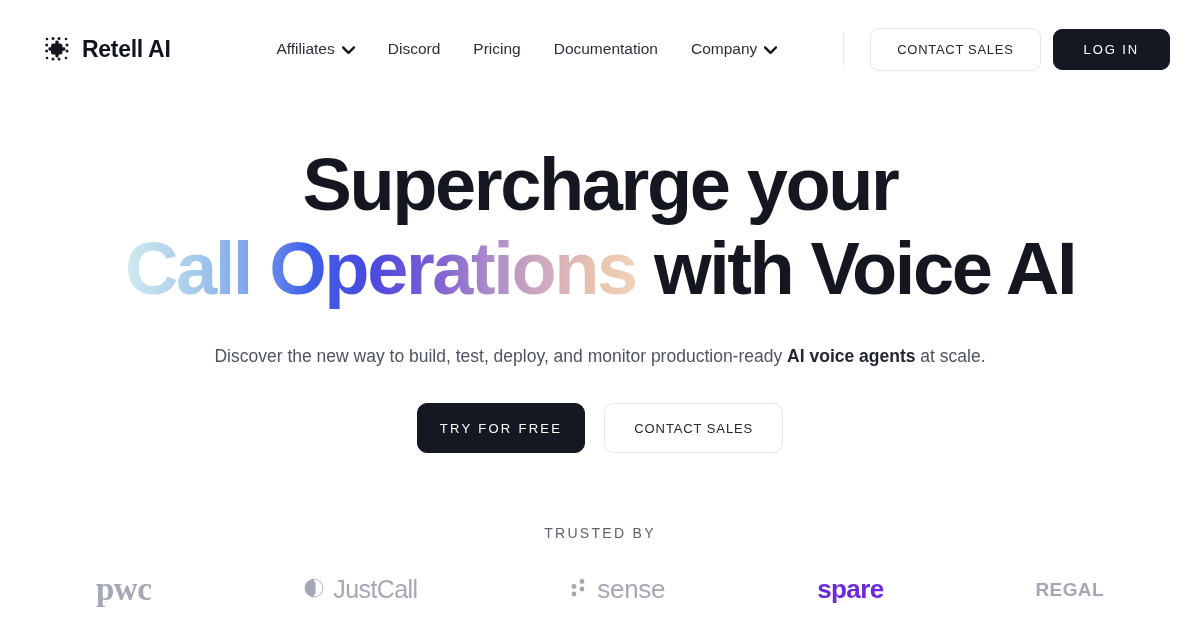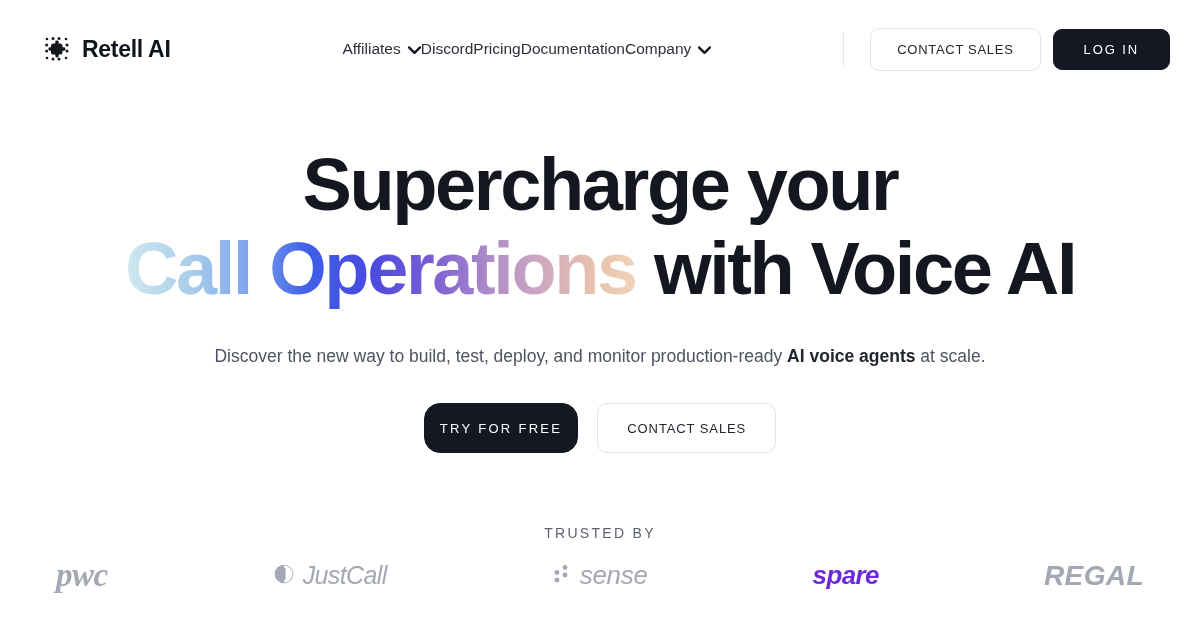--- a/index.html
+++ b/index.html
@@ -20,20 +20,21 @@
   .brand { display: flex; align-items: center; gap: 11px; }
   .brand-mark { width: 28px; height: 28px; display: block; }
   .brand-name {
     font-size: 23px; font-weight: bold; color: #10141c;
     letter-spacing: -0.3px; white-space: nowrap;
   }
 
   .nav {
     flex: 1;
     display: flex; align-items: center; justify-content: center;
+    gap: 33px;
     margin-left: 40px;
   }
   .nav-item {
     display: flex; align-items: center; gap: 7px;
     font-size: 15.5px; color: #2b2f38; white-space: nowrap;
     cursor: pointer;
   }
   .chev { display: block; }
 
   .header-right { display: flex; align-items: center; gap: 12px; }
@@ -83,55 +84,54 @@
     margin-top: 33px;
     font-size: 17.5px; color: #4e5361; line-height: 1.62;
   }
   .subhead b { color: #22262f; font-weight: bold; }
 
   .cta-row {
     margin-top: 33px;
     display: flex; align-items: center; justify-content: center; gap: 19px;
   }
   .cta-dark {
-    height: 50px; padding: 0 15px;
-    border-radius: 16px; border: 1px solid #141822;
+    height: 50px; padding: 0 22px;
+    border-radius: 10px; border: 1px solid #141822;
     background: #141822; color: #fff;
     font-size: 13px; letter-spacing: 2.3px;
   }
   .cta-outline {
     height: 50px; padding: 0 29px;
     border-radius: 10px; border: 1px solid #e4e5e9;
     background: #fff; color: #22262e;
     font-size: 13px; letter-spacing: 0.9px;
   }
 
   
   .trusted {
     margin-top: 72px; text-align: center;
     font-size: 14px; color: #5c616e; letter-spacing: 2.3px;
   }
   .logos {
-    margin-top: 16px;
+    margin-top: 30px;
     display: flex; align-items: center; justify-content: space-between;
-    padding: 0 56px;
+    padding: 0 96px;
     color: #a4a7b4;
-    font-style: italic;
   }
   .logo { display: flex; align-items: center; gap: 8px; }
   .logo-pwc {
     font-family: "Liberation Serif", serif;
     font-size: 33px; font-weight: bold; color: #a4a7b4;
     letter-spacing: -0.5px;
   }
   .logo-twilio { font-size: 27px; font-weight: bold; color: #a4a7b4; letter-spacing: -1.1px; }
   .logo-justcall { font-size: 25px; color: #a4a7b4; letter-spacing: -0.6px; }
   .logo-sense { font-size: 26px; color: #a4a7b4; letter-spacing: -0.3px; }
   .logo-spare { font-size: 26px; font-weight: bold; color: #6d28d9; letter-spacing: -0.6px; }
-  .logo-regal { font-size: 28px; font-weight: bold; color: #a4a7b4; letter-spacing: 0.4px; }
+  .logo-regal { font-size: 19px; font-weight: bold; color: #a4a7b4; letter-spacing: 0.4px; }
 </style>
 </head>
 <body>
 
 <div class="page">
 
   <div class="header">
 
     <div class="brand">
       <span class="brand-mark">

